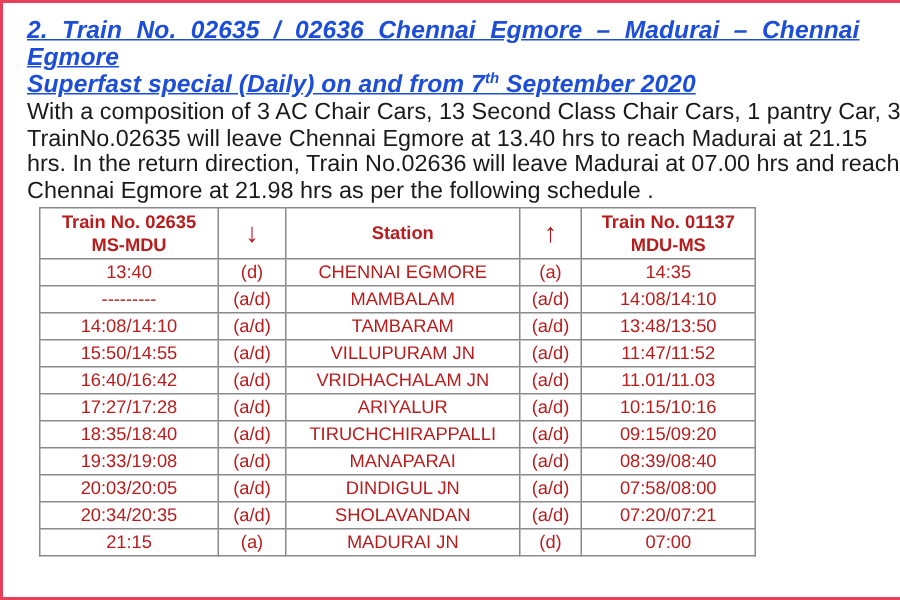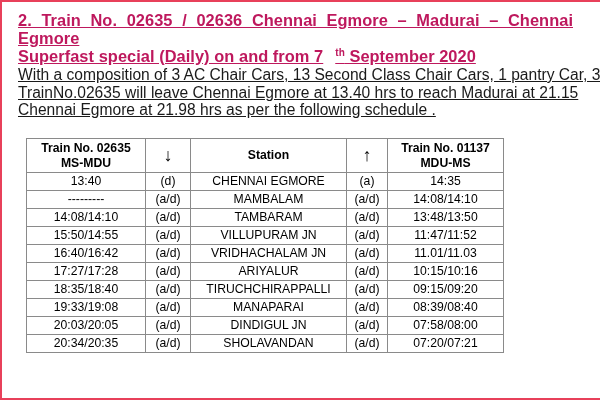--- a/index.html
+++ b/index.html
@@ -11,31 +11,31 @@
     .frame {
       position: absolute; left: 0; top: 0; width: 600px; height: 400px;
       box-sizing: border-box;
       border-top: 2px solid #e8405a;
       border-left: 2px solid #e8405a;
       border-bottom: 2px solid #e8405a;
     }
     .content { position: absolute; left: 18px; top: 11px; width: 555px; }
     .heading {
       font-weight: bold; font-size: 16.4px; line-height: 18px;
-      text-decoration: underline; color: #be185d; letter-spacing: 0.05px;
-      text-align: justify; text-align-last: justify;
+      text-decoration: underline; color: #1d4ed8; letter-spacing: 0.05px;
+      text-align: justify; text-align-last: justify; font-style: italic;
     }
     .heading.l2 { text-align-last: left; }
-    .heading sup { font-size: 10px; line-height: 0; vertical-align: 6px; margin-left: 12px; }
+    .heading sup { font-size: 10px; line-height: 0; vertical-align: 6px; }
     .para { font-size: 15.6px; line-height: 17.5px; color: #1a1a1a; margin-top: 1px; }
-    .para .line { display: block; text-align: justify; text-align-last: justify; white-space: nowrap; text-decoration: underline; }
+    .para .line { display: block; text-align: justify; text-align-last: justify; white-space: nowrap; }
     .para .line.last { text-align-last: left; }
     table.sched {
       position: absolute; left: 26px; top: 138px;
-      border-collapse: collapse; font-size: 12.2px; color: #000000;
+      border-collapse: collapse; font-size: 12.2px; color: #b91c1c;
     }
     table.sched td {
       border: 1px solid #8a8a8a; text-align: center; padding: 0;
       height: 17px; line-height: 17px;
     }
     table.sched tr.hdr td { height: 33px; line-height: 15px; font-weight: bold; }
     table.sched tr.bold td { font-weight: normal; }
     .c1 { width: 118px; } .c2 { width: 44px; } .c3 { width: 155px; }
     .c4 { width: 40px; } .c5 { width: 115px; }
     .arrow { display: inline-block; font-size: 18px; line-height: 18px; }
@@ -44,20 +44,21 @@
 <body>
 
 <div class="frame"></div>
 
 <div class="content">
   <div class="heading">2. Train No. 02635 / 02636 Chennai Egmore – Madurai – Chennai Egmore</div>
   <div class="heading l2"><span>Superfast special (Daily) on and from 7</span><sup>th</sup><span> September 2020</span></div>
   <div class="para">
     <span class="line">With a composition of 3 AC Chair Cars, 13 Second Class Chair Cars, 1 pantry Car, 3</span>
     <span class="line">TrainNo.02635 will leave  Chennai Egmore at 13.40 hrs to reach Madurai at 21.15</span>
+    <span class="line">hrs. In the return direction, Train No.02636 will leave Madurai at 07.00 hrs and reach</span>
     <span class="line last">Chennai Egmore at 21.98 hrs as per the following schedule .</span>
   </div>
 </div>
 
 <table class="sched">
   <tbody>
       <tr class="hdr">
     <td class="c1"><span>Train No. 02635</span><br><span>MS-MDU</span></td>
     <td class="c2"><span class="arrow">↓</span></td>
     <td class="c3">Station</td>
@@ -127,14 +128,21 @@
     <td>(a/d)</td>
     <td>07:58/08:00</td>
   </tr>
   <tr>
     <td>20:34/20:35</td>
     <td>(a/d)</td>
     <td>SHOLAVANDAN</td>
     <td>(a/d)</td>
     <td>07:20/07:21</td>
   </tr>
+  <tr class="bold">
+    <td>21:15</td>
+    <td>(a)</td>
+    <td>MADURAI JN</td>
+    <td>(d)</td>
+    <td>07:00</td>
+  </tr>
 </tbody>
   </table>
 
 </body></html>

